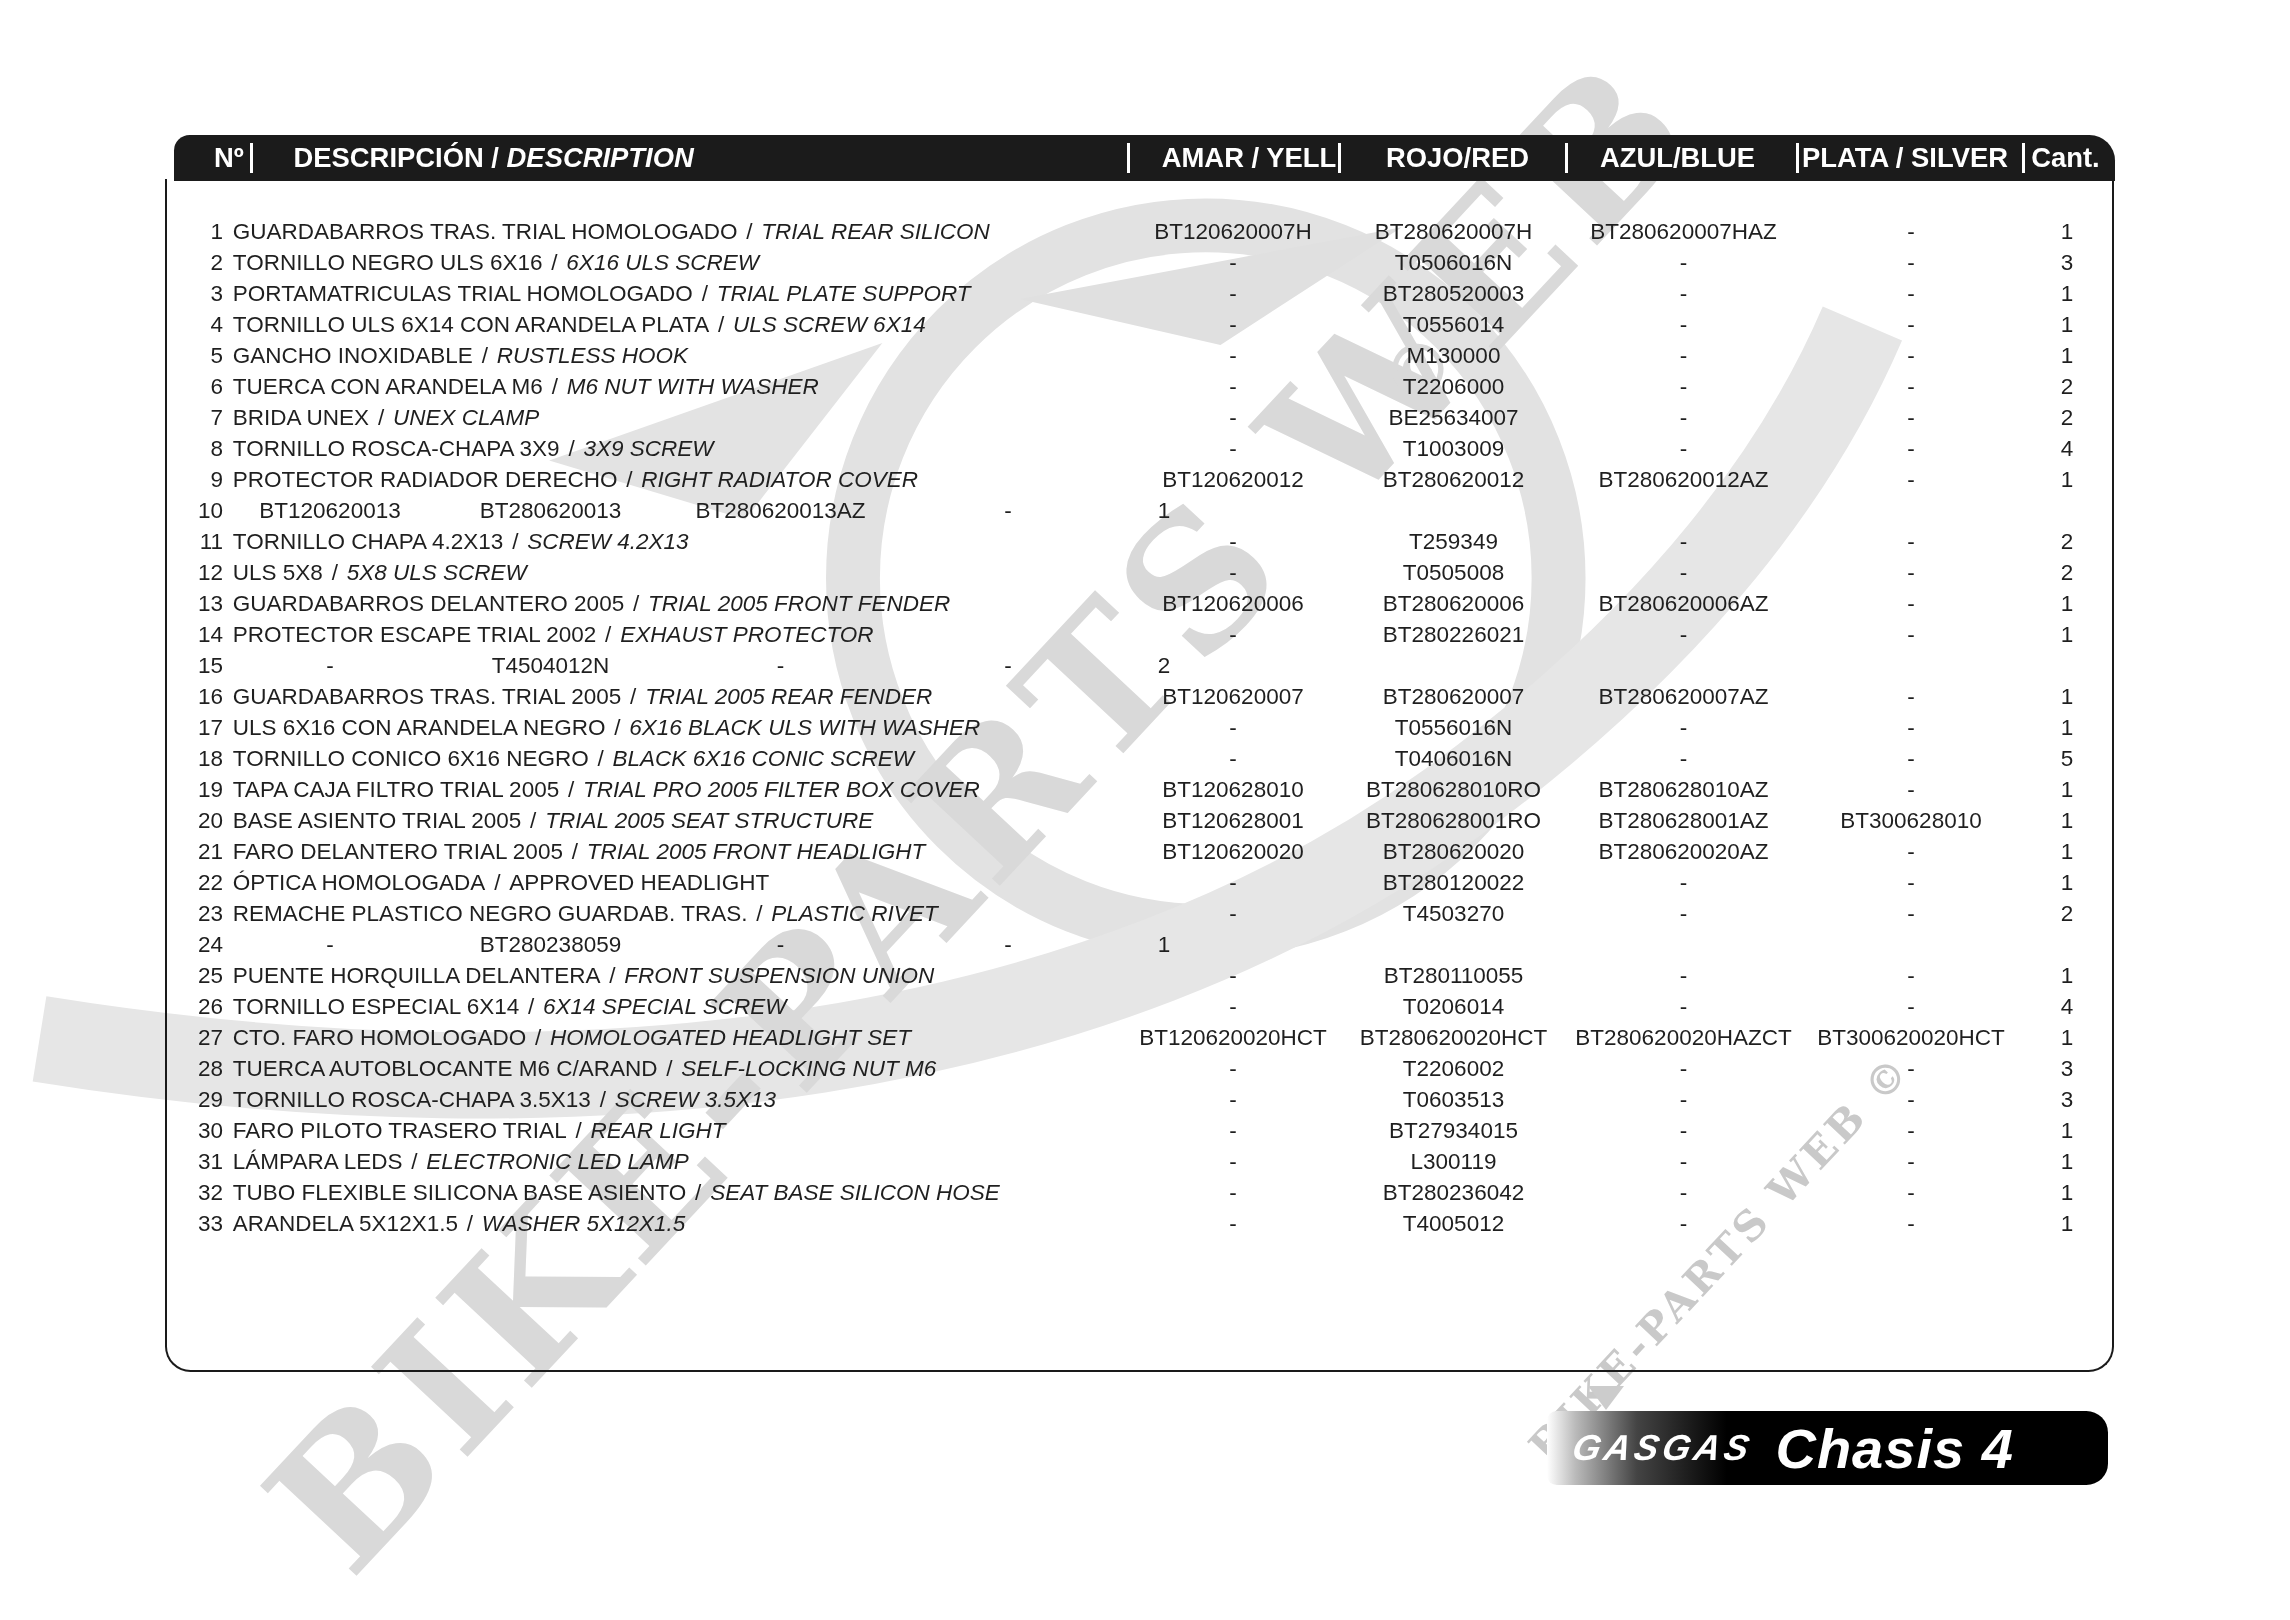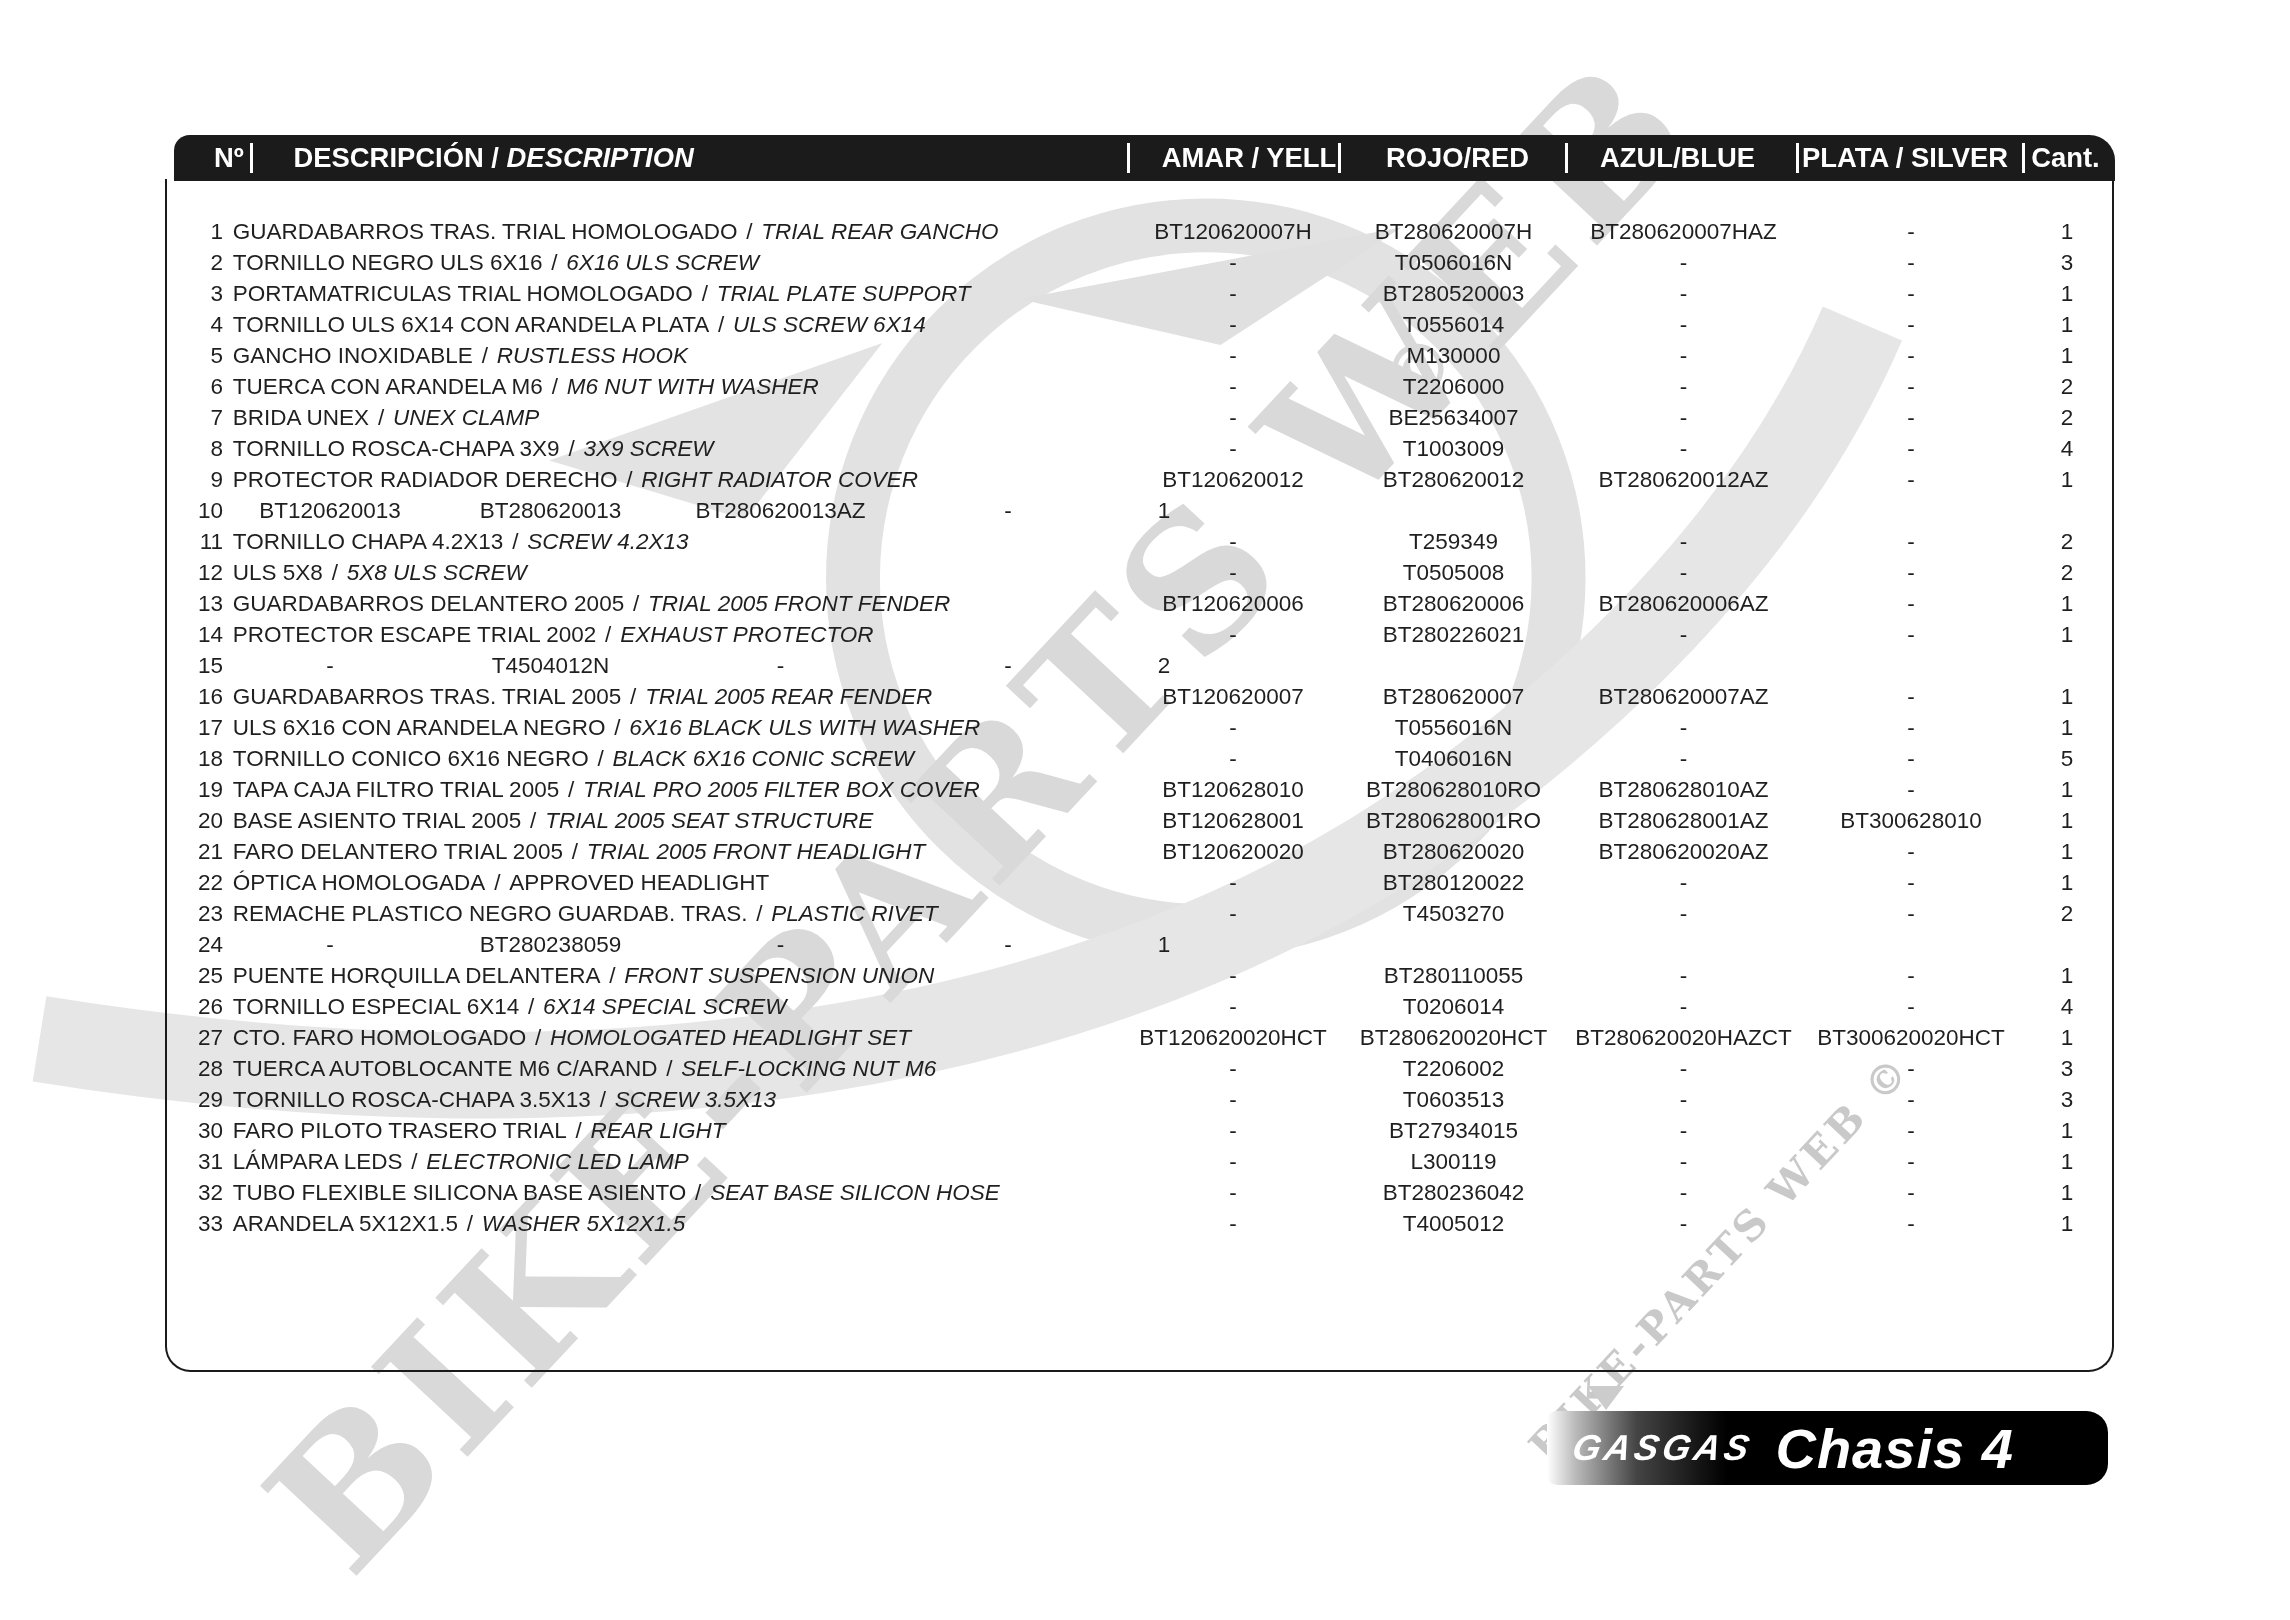--- a/index.html
+++ b/index.html
@@ -135,21 +135,21 @@
     <div class="hsep" style="left:953px"></div>
     <div class="hsep" style="left:1164px"></div>
     <div class="hsep" style="left:1391px"></div>
     <div class="hsep" style="left:1622px"></div>
     <div class="hsep" style="left:1848px"></div>
   </div>
 
   <div class="tbody">
       <div class="row">
         <div class="cell num">1</div>
-        <div class="cell desc"><span class="es">GUARDABARROS TRAS. TRIAL HOMOLOGADO</span><span class="sep">/</span><span class="en italic">TRIAL REAR GANCHO</span></div>
+        <div class="cell desc"><span class="es">GUARDABARROS TRAS. TRIAL HOMOLOGADO</span><span class="sep">/</span><span class="en italic">TRIAL REAR SILICON</span></div>
         <div class="cell c-amar">BT120620007H</div>
         <div class="cell c-rojo">BT280620007H</div>
         <div class="cell c-azul">BT280620007HAZ</div>
         <div class="cell c-plata">-</div>
         <div class="cell c-cant">1</div>
       </div>
       <div class="row">
         <div class="cell num">2</div>
         <div class="cell desc"><span class="es">TORNILLO NEGRO ULS 6X16</span><span class="sep">/</span><span class="en italic">6X16 ULS SCREW</span></div>
         <div class="cell c-amar">-</div>

